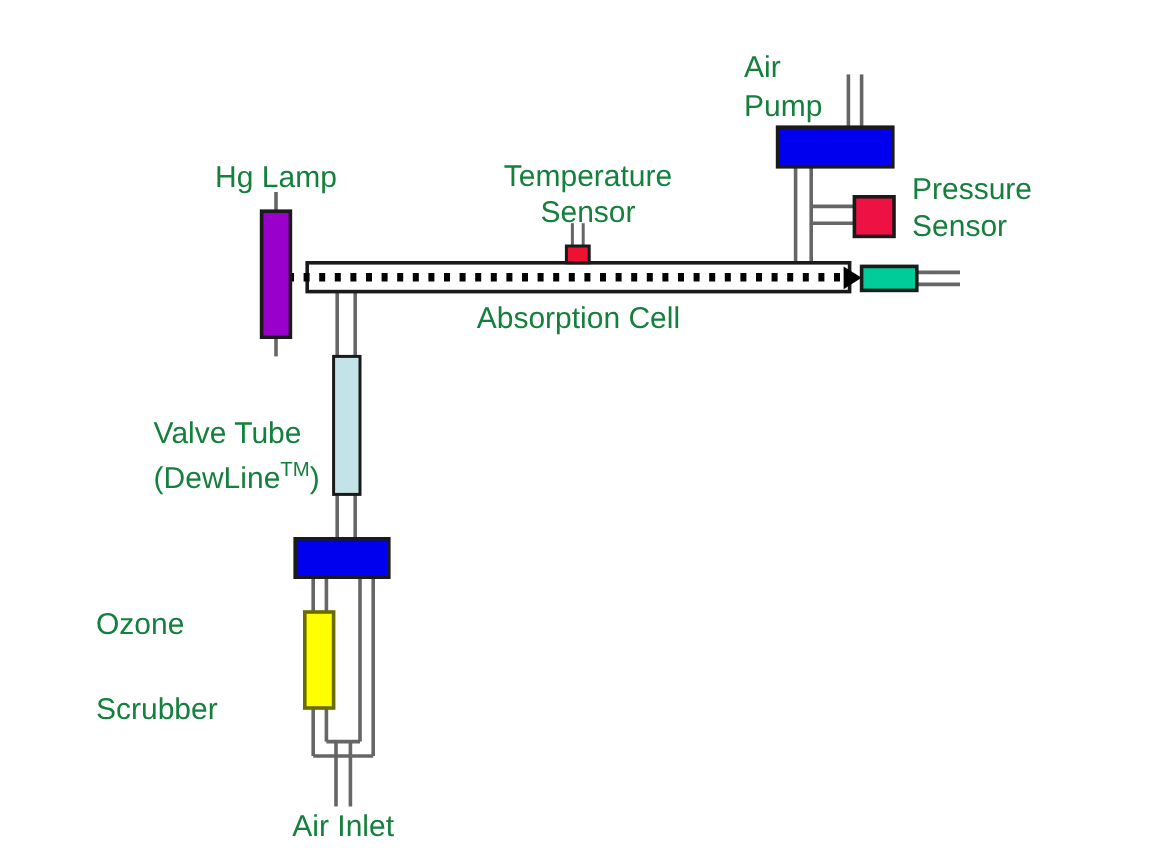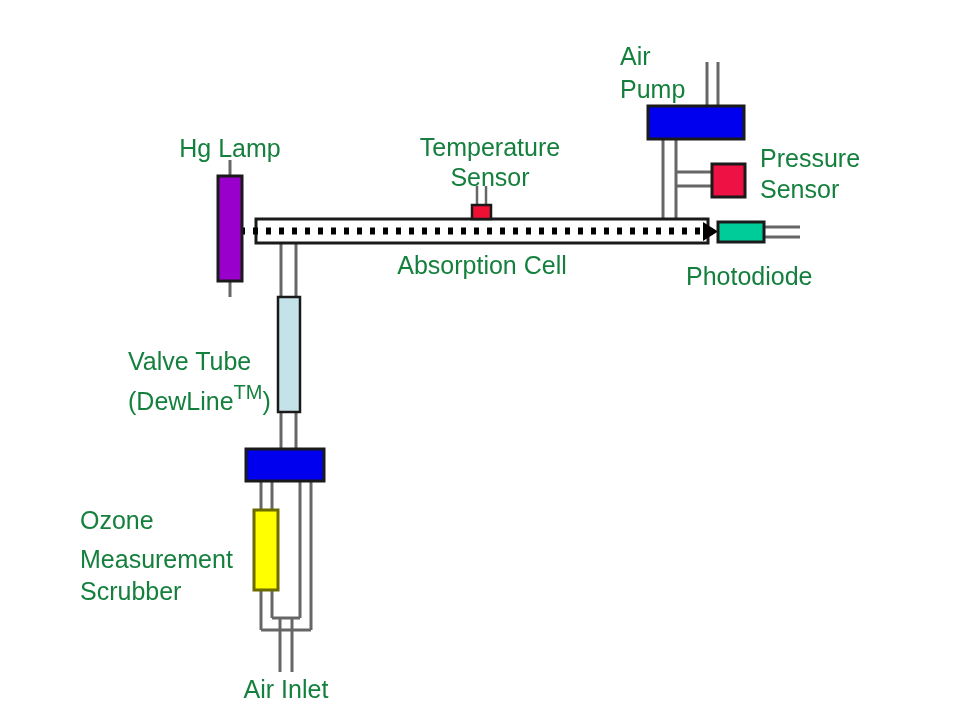--- a/index.html
+++ b/index.html
@@ -31,21 +31,21 @@
     font-family: "Liberation Sans", sans-serif;
     font-size: 25px;
     line-height: 30px;
     color: #15803d;
     white-space: pre;
     letter-spacing: 0px;
   }
   .lbl.center { text-align: center; }
   .lbl.left { text-align: left; }
   .tm {
-    font-size: 20px;
+    font-size: 17px;
     vertical-align: 0.55em;
     letter-spacing: 0px;
   }
 </style>
 </head>
 <body>
 
 <div id="diagram-root">
 
   <svg id="diagram-svg" viewBox="0 0 973 723" xmlns="http://www.w3.org/2000/svg">
@@ -119,25 +119,23 @@
   <div class="lbl center" style="left:380px; top:162px; width:220px;">Sensor</div>
 
   <div class="lbl left" style="left:620px; top:41px;">Air</div>
   <div class="lbl left" style="left:620px; top:74px;">Pump</div>
 
   <div class="lbl left" style="left:760px; top:143px;">Pressure</div>
   <div class="lbl left" style="left:760px; top:174px;">Sensor</div>
 
   <div class="lbl center" style="left:370px; top:250px; width:224px;">Absorption Cell</div>
 
-  <div class="lbl left" style="left:686px; top:261px;">Photodiode</div>
 
   <div class="lbl left" style="left:128px; top:346px;">Valve Tube</div>
   <div class="lbl left" style="left:128px; top:377px;"><span>(DewLine</span><span class="tm">TM</span><span>)</span></div>
 
 
   <div class="lbl left" style="left:80px; top:505px;">Ozone</div>
-  <div class="lbl left" style="left:80px; top:544px;">Measurement</div>
   <div class="lbl left" style="left:80px; top:576px;">Scrubber</div>
 
   <div class="lbl center" style="left:186px; top:674px; width:200px;">Air Inlet</div>
 
 </div>
 
 </body></html>

